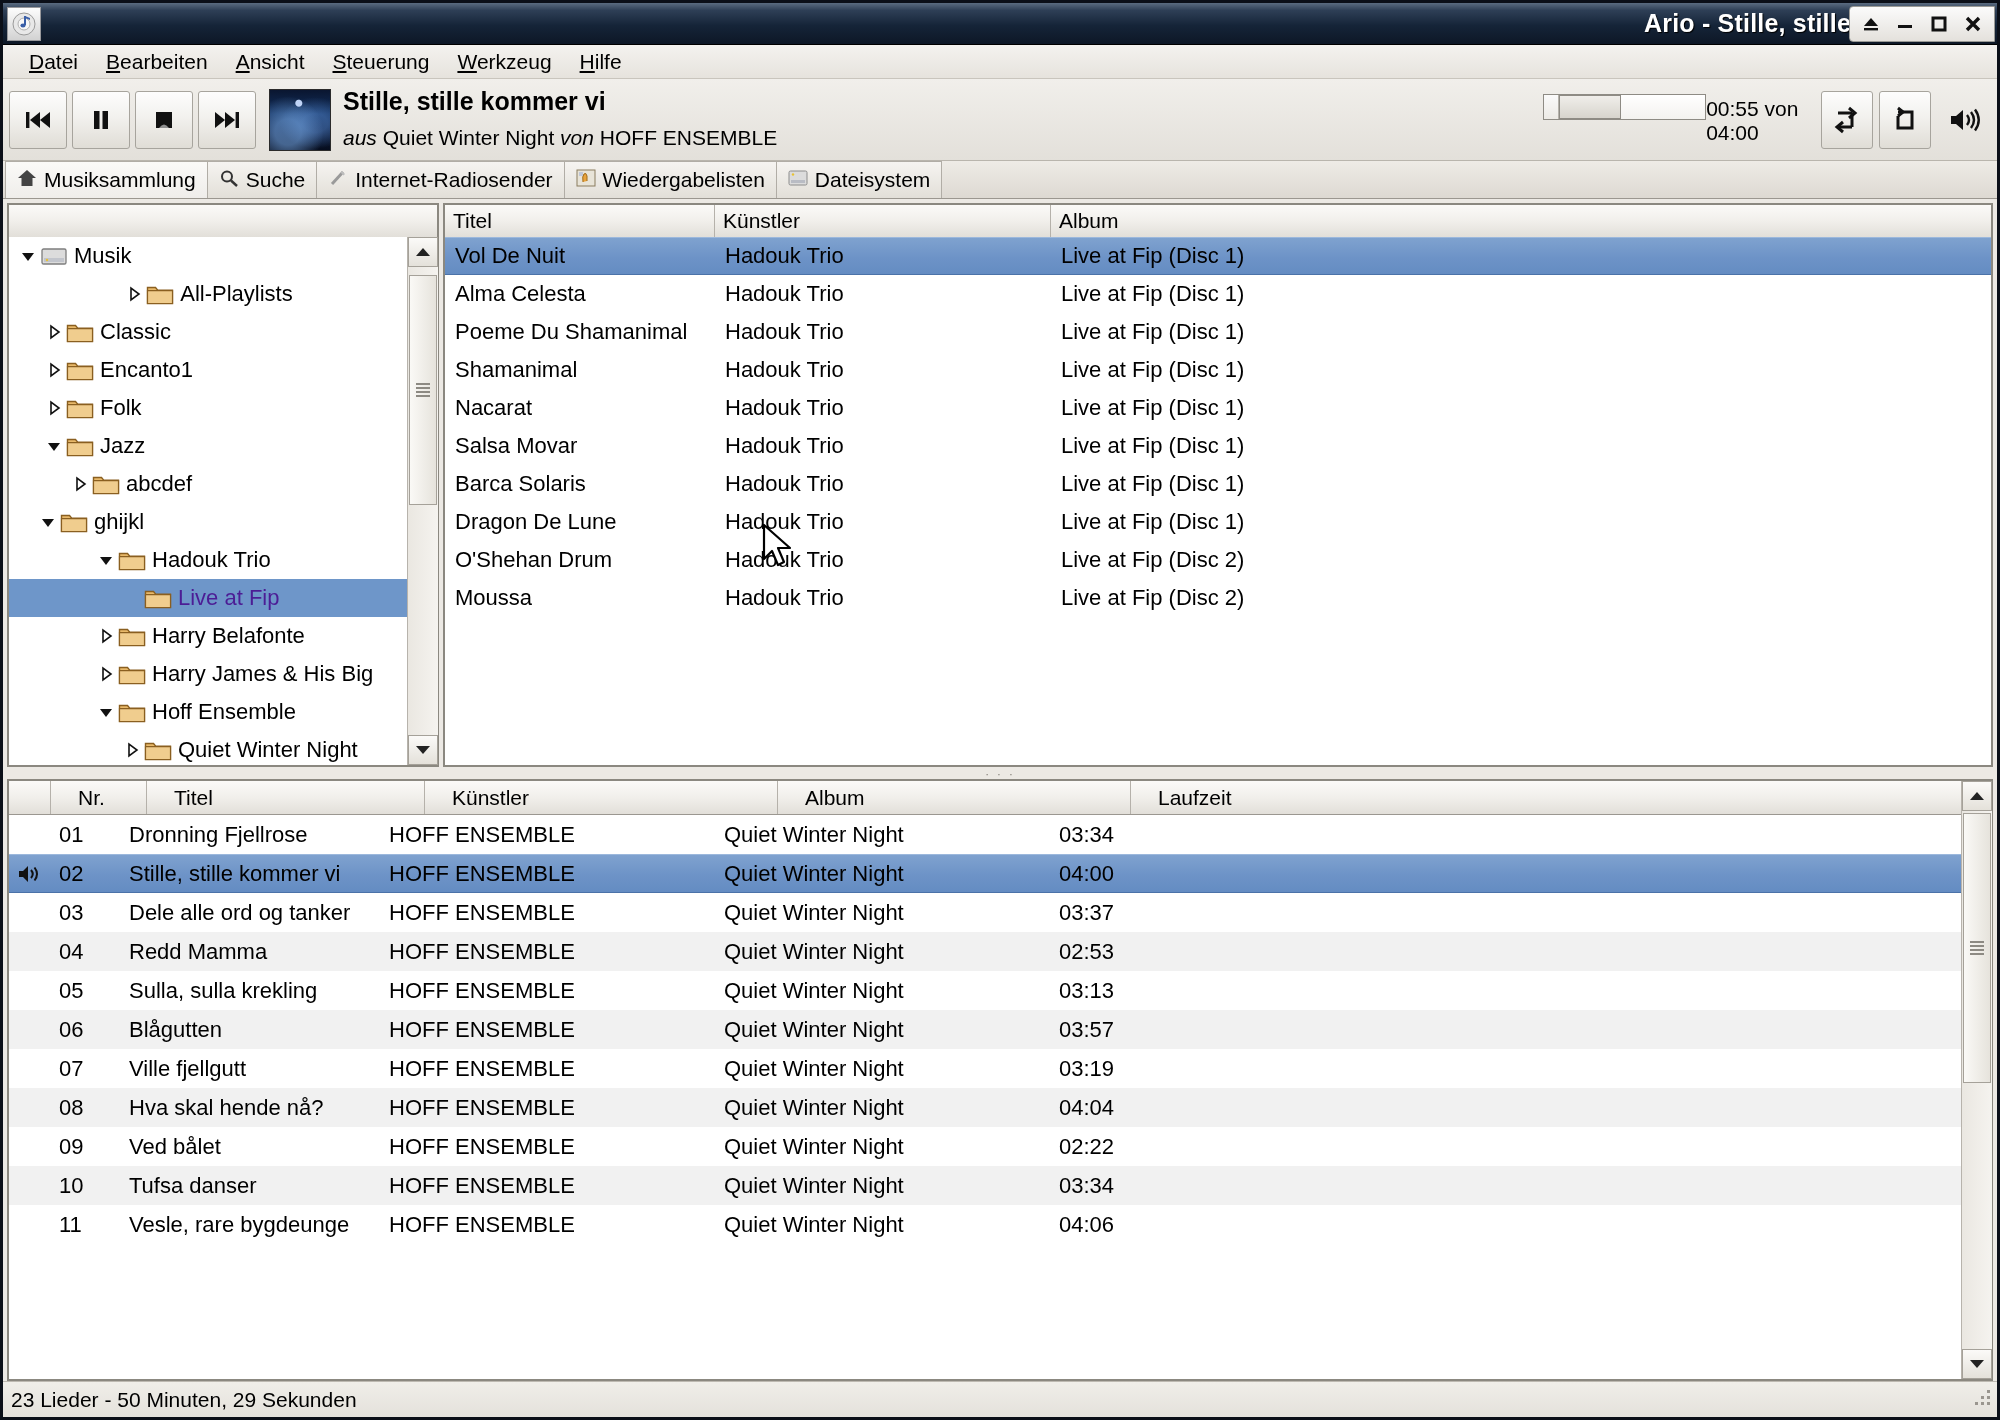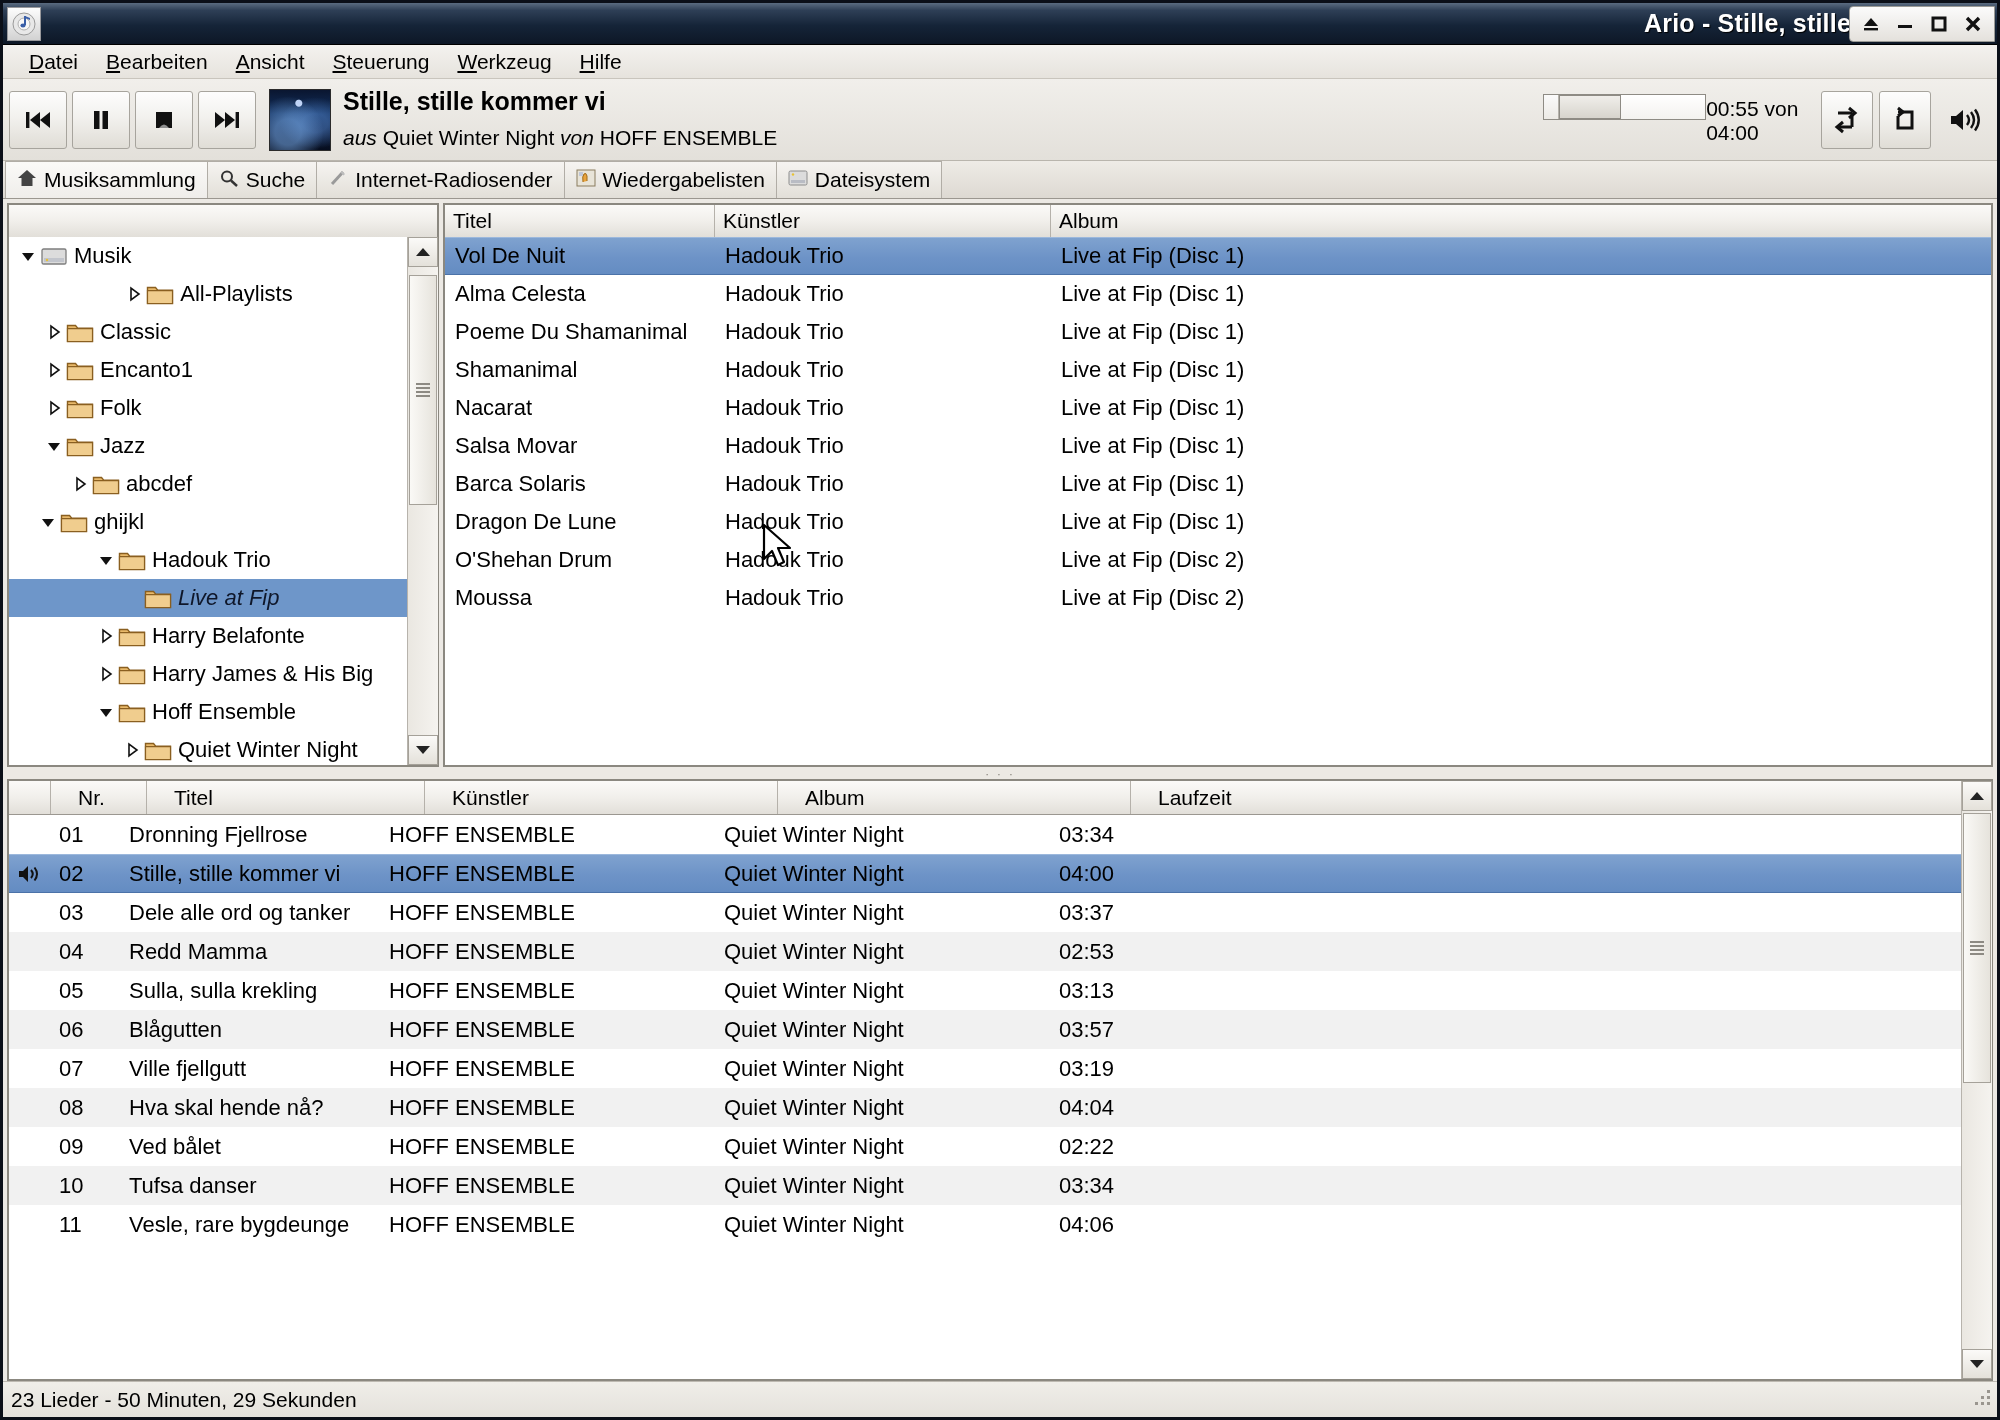--- a/index.html
+++ b/index.html
@@ -178,21 +178,21 @@
   }
   .tree-body-wrap { flex: 1 1 auto; display: flex; min-height: 0; }
   .tree-body {
     flex: 1 1 auto; background: #fff; overflow: hidden;
     position: relative;
   }
   .tnode {
     height: 38px; display: flex; align-items: center;
     font-size: 22px; color: #000; white-space: nowrap;
   }
-  .tnode.sel { background: #6e96c9; color: #0f172a; font-style: italic; }
+  .tnode.sel { background: #6e96c9; color: #4c1d95; }
   .twist { width: 22px; flex: 0 0 22px; display:flex; align-items:center; justify-content:center; }
   .ticon { width: 30px; flex: 0 0 30px; display:flex; align-items:center; justify-content:center; margin-right: 5px; }
 
   
   .vscroll {
     width: 30px; flex: 0 0 30px;
     background: linear-gradient(to right,#e9e6e0,#f3f1ed);
     border-left: 1px solid #b7b3ac;
     display: flex; flex-direction: column; align-items: center;
   }

